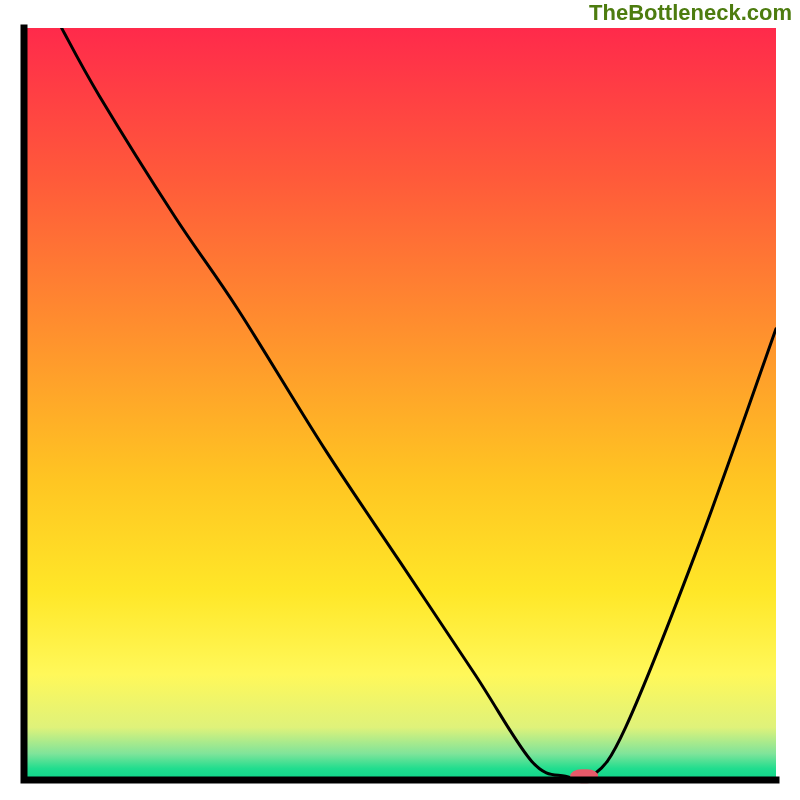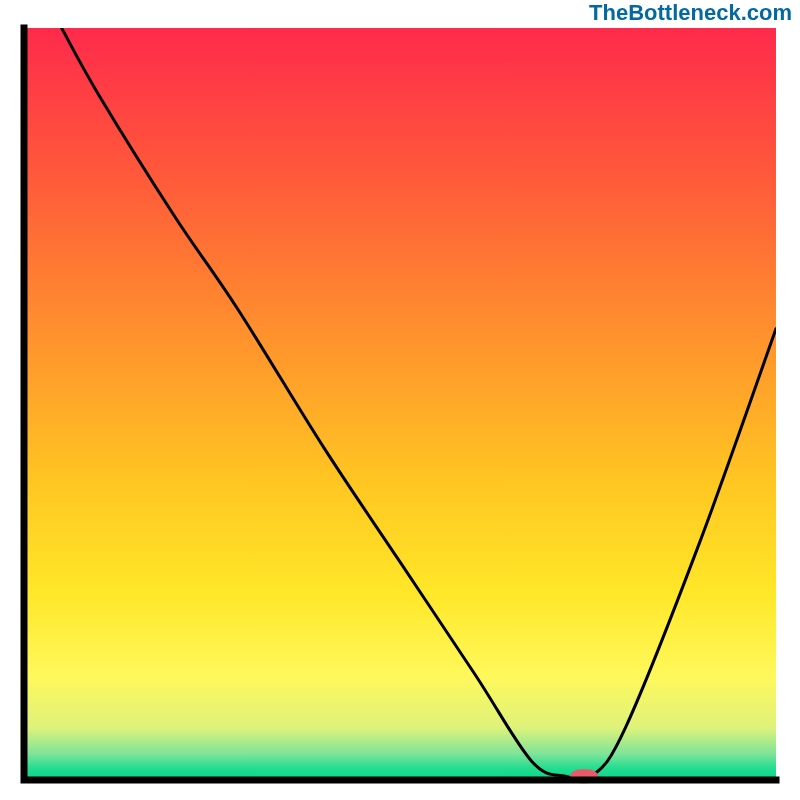--- a/index.html
+++ b/index.html
@@ -15,21 +15,21 @@
     position: relative;
     width: 800px;
     height: 800px;
   }
   .watermark {
     position: absolute;
     top: 0;
     right: 8px;
     font-size: 22px;
     font-weight: 600;
-    color: #0369a1;
+    color: #4d7c0f;
     z-index: 10;
     letter-spacing: 0px;
   }
   svg {
     display: block;
   }
 </style>
 </head>
 <body>
 

